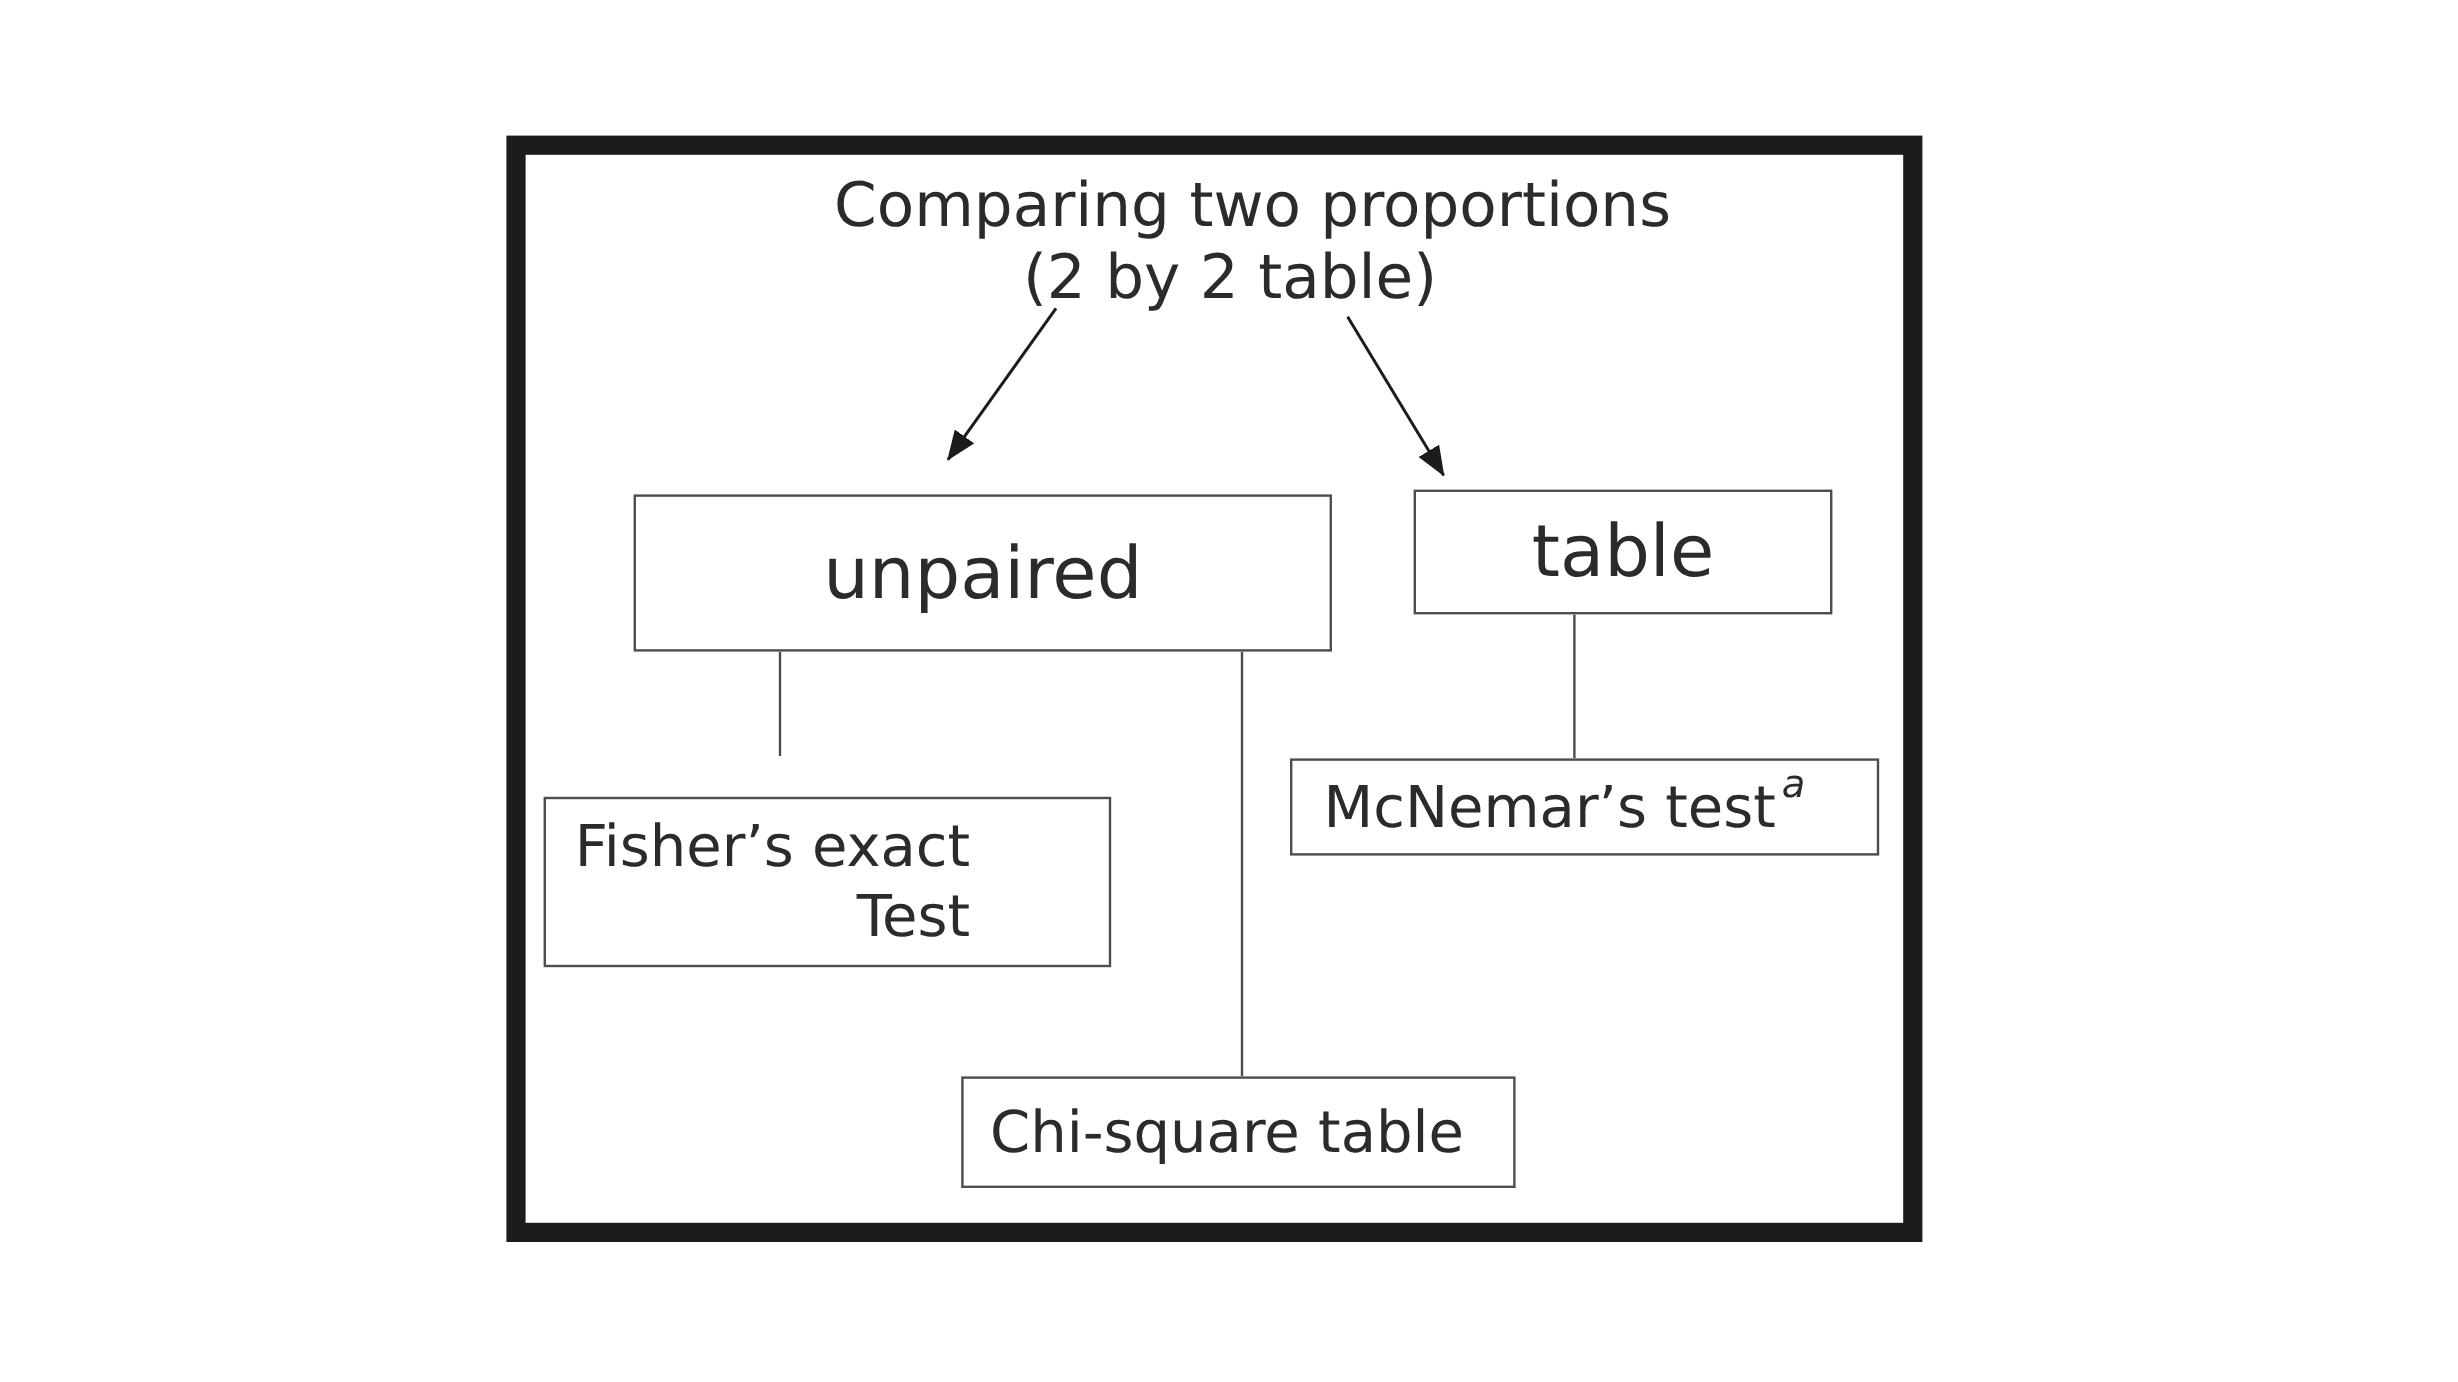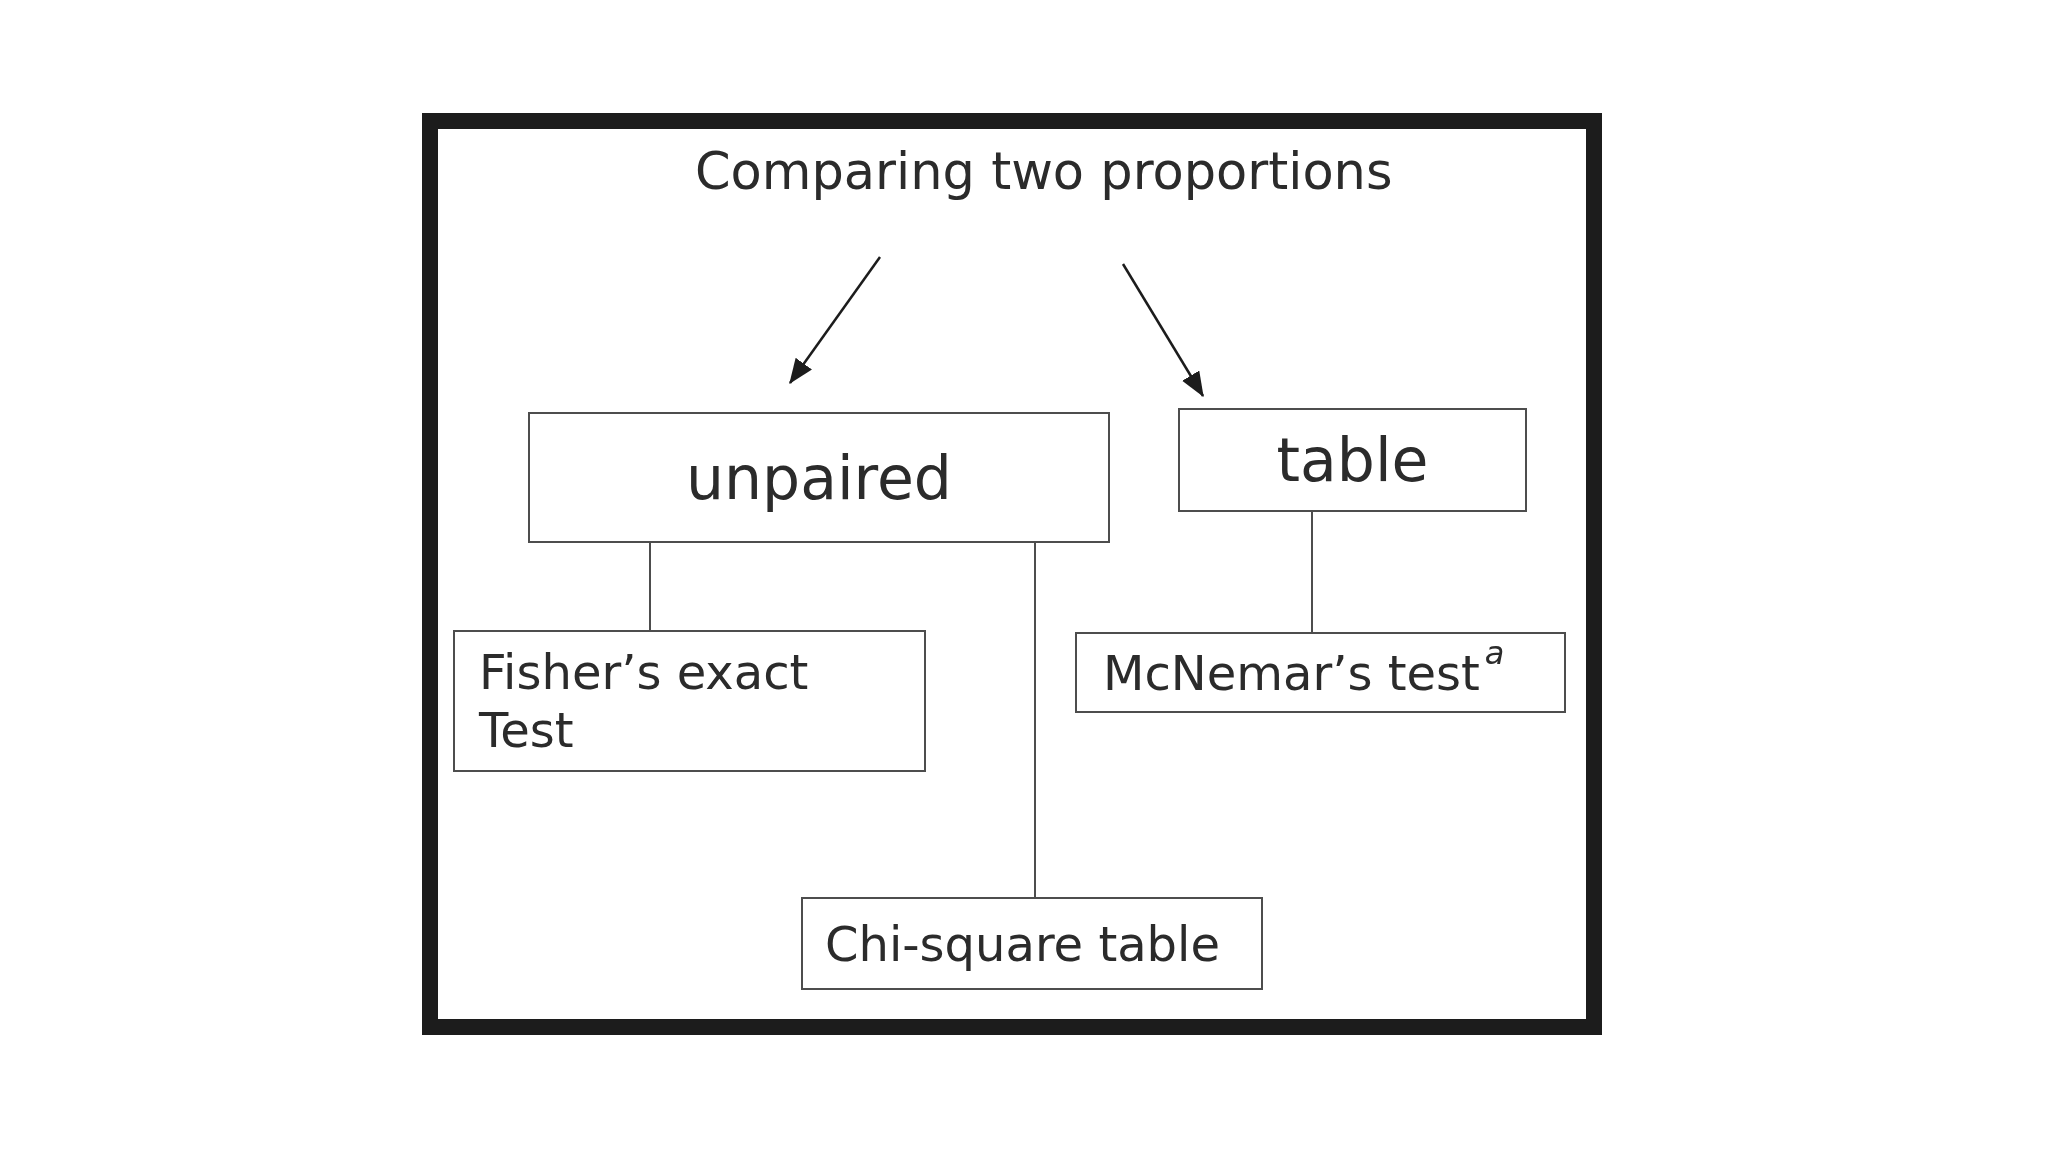--- a/index.html
+++ b/index.html
@@ -38,32 +38,33 @@
     white-space: nowrap;
   }
   .node {
     position: absolute;
     box-sizing: border-box;
     border: 2px solid var(--box-border, #4d4d4d);
     background: #ffffff;
     color: var(--text, #2b2b2b);
     display: flex;
     align-items: center;
+    text-align: right;
   }
   .node.centered { justify-content: center; }
   .node-unpaired {
     left: 528px; top: 412px; width: 582px; height: 131px;
     font-size: 60px;
   }
   .node-paired {
     left: 1178px; top: 408px; width: 349px; height: 104px;
     font-size: 60px;
   }
   .node-fisher {
-    left: 453px; top: 630px; width: 473px; height: 142px;
+    left: 453px; top: 664px; width: 473px; height: 142px;
     font-size: 48px; line-height: 58px;
     padding-left: 24px;
   }
   .node-mcnemar {
     left: 1075px; top: 632px; width: 491px; height: 81px;
     font-size: 48px;
     padding-left: 26px;
   }
   .node-chisquare {
     left: 801px; top: 897px; width: 462px; height: 93px;
@@ -102,20 +103,21 @@
 </style>
 </head>
 <body>
 
 <div class="stage">
 
   <div class="frame"></div>
 
   <div class="title">
     <div>Comparing two proportions</div>
+    <div>(2 by 2 table)</div>
   </div>
 
   <svg class="arrows" viewBox="0 0 2048 1152">
     <defs>
       <marker id="ah" markerWidth="11" markerHeight="9" refX="9.5" refY="4" orient="auto">
         <path class="arrowhead-fill" d="M0,0 L10,4 L0,8 Z"></path>
       </marker>
     </defs>
     <line x1="880" y1="257" x2="790" y2="383" marker-end="url(#ah)"></line>
     <line x1="1123" y1="264" x2="1203" y2="396" marker-end="url(#ah)"></line>

